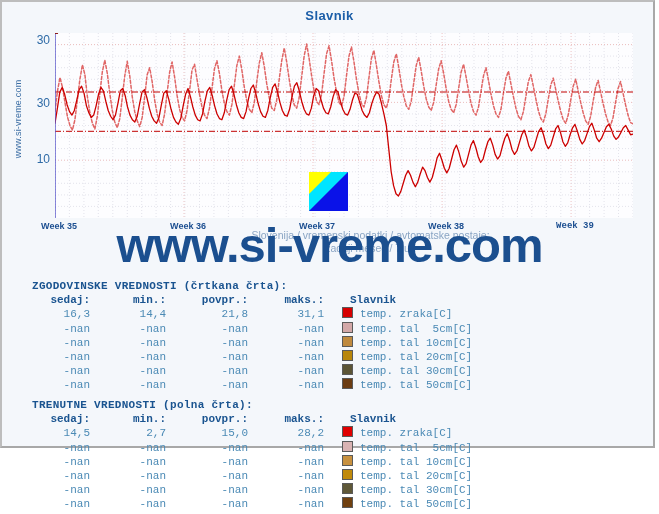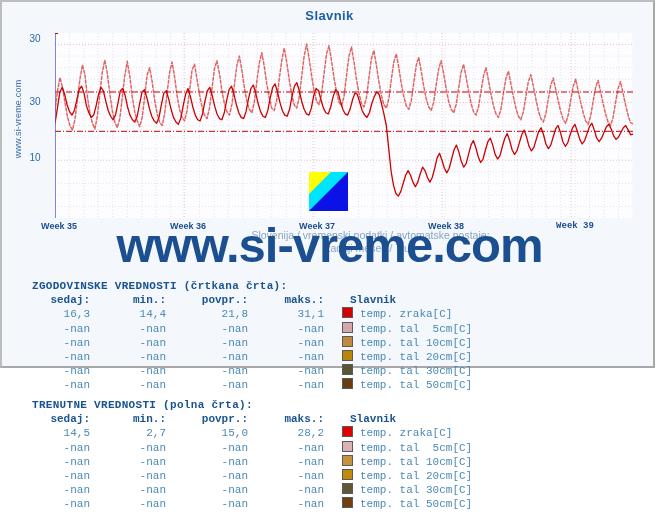--- a/index.html
+++ b/index.html
@@ -4,21 +4,21 @@
 <style>
   html,body{margin:0;padding:0;}
   body{
     width:659px;height:514px;
     background:#ffffff;
     font-family:"Liberation Sans", sans-serif;
     overflow:hidden;
   }
   #frame{
     position:relative;
-    width:655px;height:368px;
+    width:655px;height:448px;
     margin:0;
     background:#f4f7fb;
     border:2px solid #a8a8a8;
     border-top-color:#bdbdbd;
     border-left-color:#bdbdbd;
     box-sizing:border-box;
   }
   
   #title{
     position:absolute;left:0;top:6px;width:655px;
@@ -36,22 +36,22 @@
     letter-spacing:.2px;
   }
   
   #plotwrap{
     position:absolute;left:53px;top:31px;
     width:578px;height:185px;
   }
   #plotwrap svg{display:block;}
   .ytick{
     position:absolute;
-    font-size:10px;color:#2f6ba6;
-    text-align:center;width:30px;
+    font-size:12px;color:#2f6ba6;
+    text-align:right;width:30px;
   }
   .xtick{
     position:absolute;
     font-size:9px;font-weight:bold;color:#1c4f91;
     text-align:center;width:80px;
   }
   
   #logo{
     position:absolute;left:307px;top:170px;
     width:39px;height:39px;

